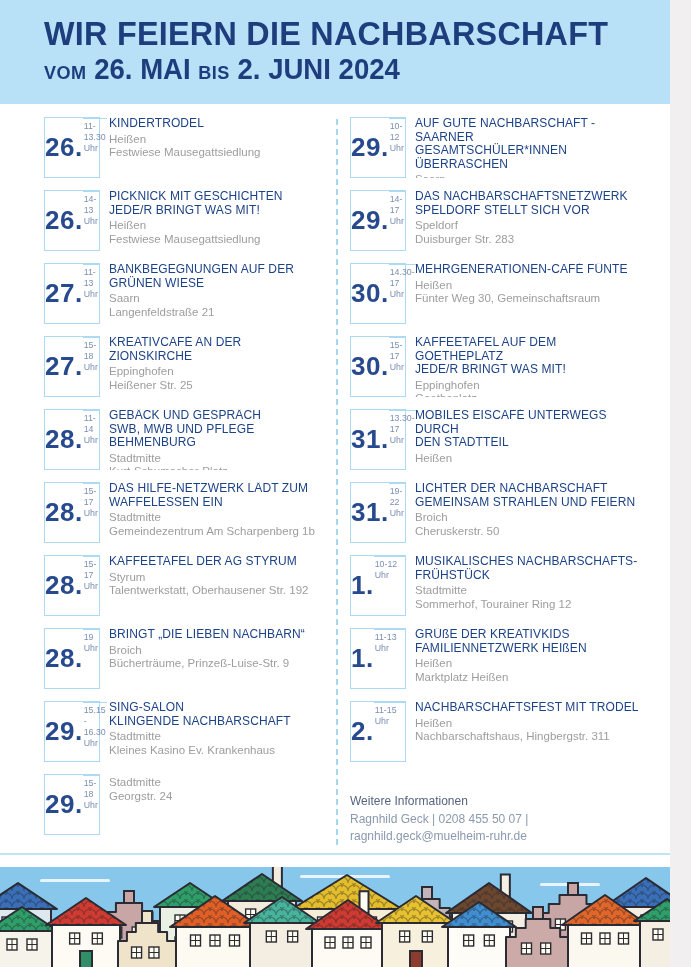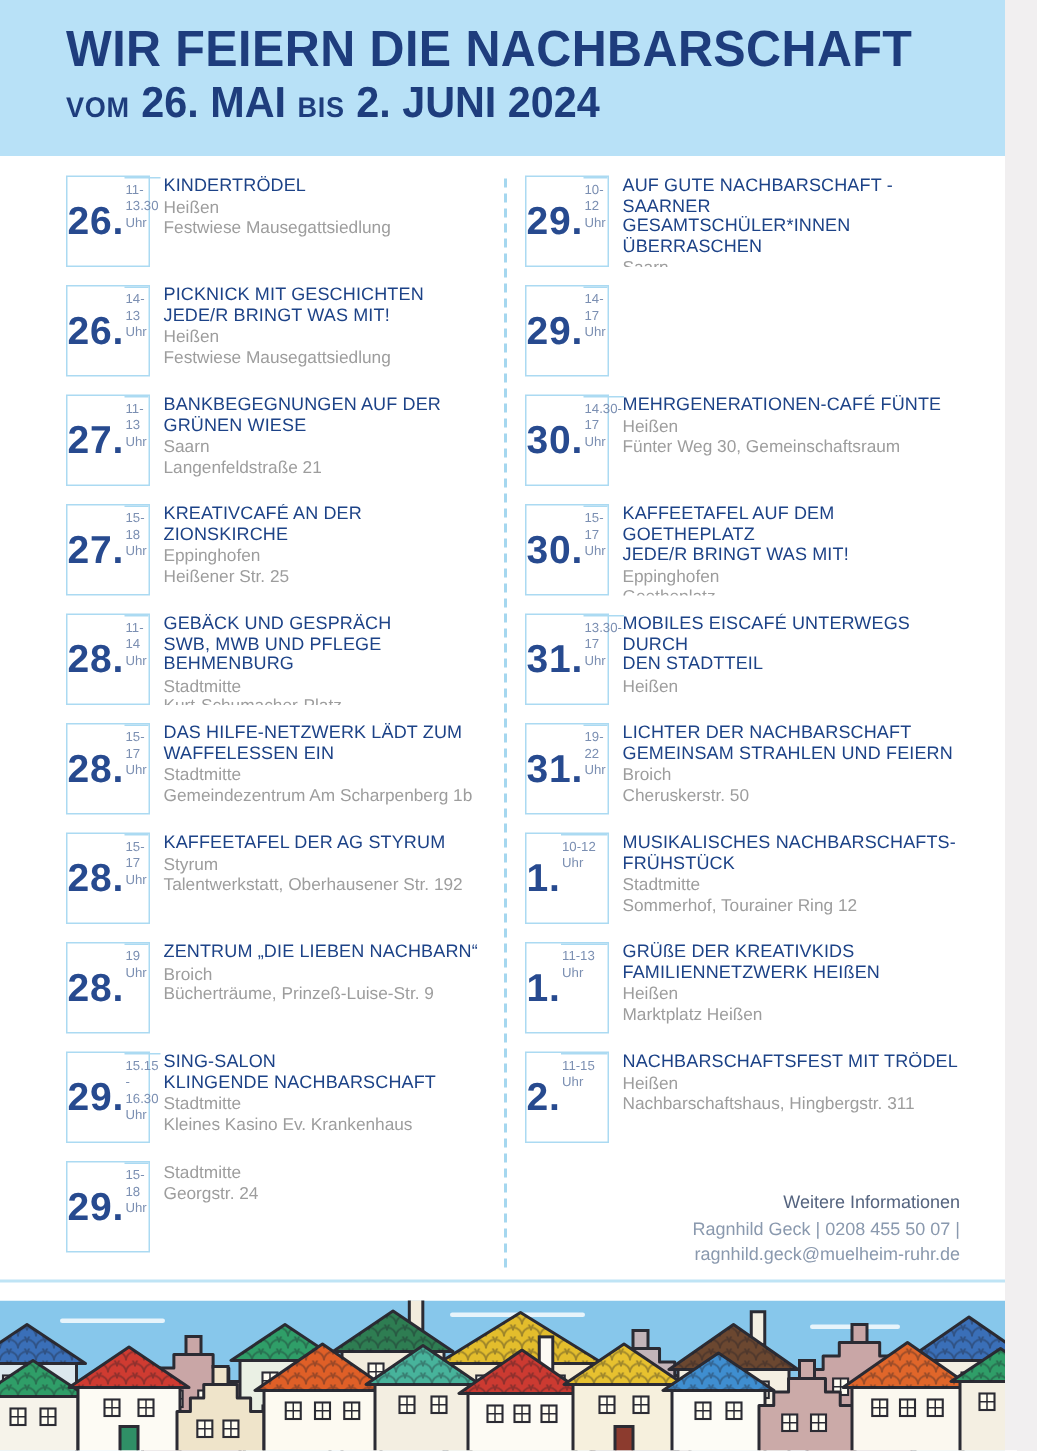--- a/index.html
+++ b/index.html
@@ -48,21 +48,21 @@
   .etitle {
     font-size:12px; font-weight:normal; color:var(--title-navy,#1c4287);
     line-height:1.13; letter-spacing:0.1px; white-space:pre-line;
   }
   .eloc {
     font-size:11.5px; color:var(--location-gray,#9d9d9d);
     line-height:1.18; margin-top:2px; white-space:pre-line;
   }
 
   
-  .footer { margin-top:32px; text-align:right; padding-right:2px; }
+  .footer { margin-top:32px; text-align:left; padding-right:2px; }
   .footer-line1 { font-size:12px; color:var(--footer-dark,#55647f); margin-bottom:3px; }
   .footer-line2, .footer-line3 { font-size:12px; color:var(--footer-gray,#8a99ae); line-height:1.4; }
 
   
   .bottom-rule { position:absolute; left:0; top:853px; width:670px; height:2px; background:var(--rule-blue,#bfe4f5); }
   .illustration { position:absolute; left:0; top:867px; width:670px; height:100px; }
   .illustration svg { display:block; }
 </style>
 </head>
 <body>
@@ -168,21 +168,21 @@
 Talentwerkstatt, Oberhausener Str. 192</div>
     </div>
   </div>
 
   <div class="event">
     <div class="datebox">
       <div class="day">28.</div>
       <div class="time">19 Uhr</div>
     </div>
     <div class="details">
-      <div class="etitle">ZENTRUM „DIE LIEBEN NACHBARN“</div>
+      <div class="etitle">BRINGT „DIE LIEBEN NACHBARN“</div>
       <div class="eloc">Broich
 Bücherträume, Prinzeß-Luise-Str. 9</div>
     </div>
   </div>
 
   <div class="event">
     <div class="datebox">
       <div class="day">29.</div>
       <div class="time">15.15 -
 16.30 Uhr</div>
@@ -219,20 +219,26 @@
 GESAMTSCHÜLER*INNEN ÜBERRASCHEN</div>
       <div class="eloc">Saarn
 Saarner Marktplatz</div>
     </div>
   </div>
 
   <div class="event">
     <div class="datebox">
       <div class="day">29.</div>
       <div class="time">14-17 Uhr</div>
+    </div>
+    <div class="details">
+      <div class="etitle">DAS NACHBARSCHAFTSNETZWERK
+SPELDORF STELLT SICH VOR</div>
+      <div class="eloc">Speldorf
+Duisburger Str. 283</div>
     </div>
   </div>
 
   <div class="event">
     <div class="datebox">
       <div class="day">30.</div>
       <div class="time">14.30-17 Uhr</div>
     </div>
     <div class="details">
       <div class="etitle">MEHRGENERATIONEN-CAFÉ FÜNTE</div>

